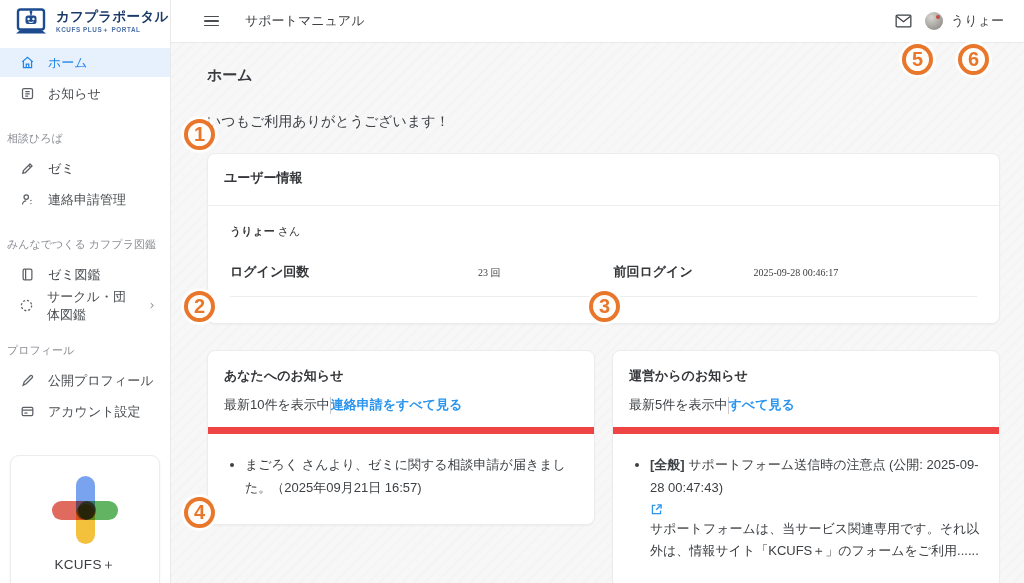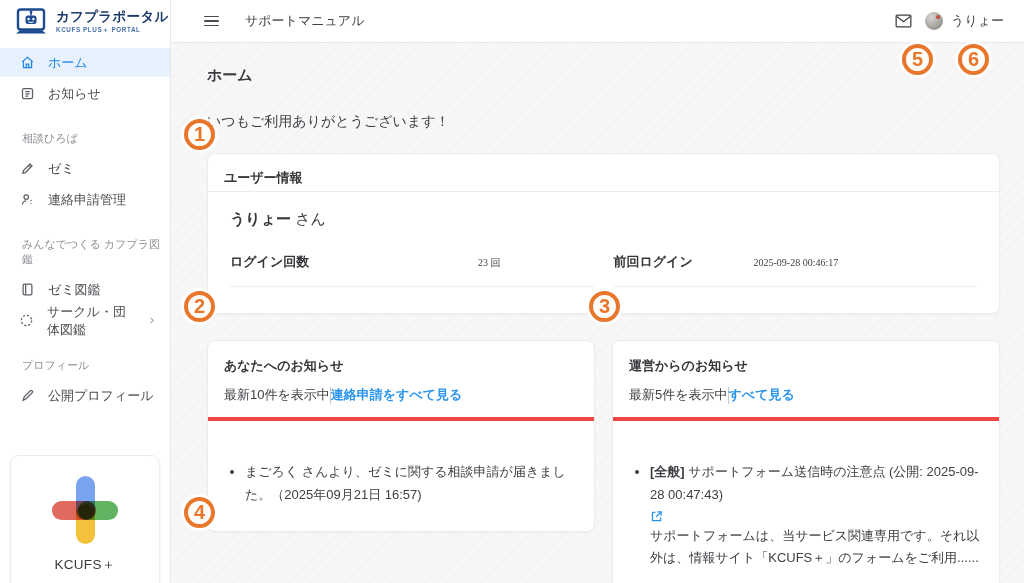--- a/index.html
+++ b/index.html
@@ -14,21 +14,21 @@
   .brand-text { display:flex; flex-direction:column; line-height:1.1; }
   .brand-title { font-size:13.5px; font-weight:700; color:#1b3a67; letter-spacing:.3px; }
   .brand-sub { font-size:6.3px; font-weight:700; color:#4a6ea9; letter-spacing:.6px; margin-top:2px; }
   .nav { margin-top:4px; }
   .nav-item { display:flex; align-items:center; gap:13px; height:29px; padding-left:19px;
               font-size:13px; color:#4a4d51; cursor:pointer; margin:2px 0; }
   .nav-item .nicon { width:16px; height:16px; display:flex; align-items:center; justify-content:center; color:#5c6065; }
   .nav-item.active { background:#e7f1fd; color:#2186e8; }
   .nav-item.active .nicon { color:#2186e8; }
   .nav-chevron { margin-left:auto; margin-right:14px; color:#7a7d82; font-size:11px; }
-  .nav-section { margin:23px 0 8px; padding-left:22px; font-size:11px; color:#8b8e93; }
+  .nav-section { margin:23px 0 8px; padding-left:7px; font-size:11px; color:#8b8e93; }
   .side-card { position:absolute; left:10px; right:10px; top:455px; height:170px; background:#fff;
                border:1px solid #ececee; border-radius:9px; box-shadow:0 1px 3px rgba(0,0,0,.05);
                display:flex; flex-direction:column; align-items:center; padding-top:18px; }
   .plus-logo { position:relative; width:72px; height:72px; margin-bottom:10px; }
   .plus-logo .bar { position:absolute; border-radius:10px; mix-blend-mode:multiply; }
   .bar.b-blue   { left:27px; top:2px;  width:19px; height:44px; background:#79a3ee; }
   .bar.b-yellow { left:27px; top:30px; width:19px; height:40px; background:#f3c13c; }
   .bar.b-red    { left:3px;  top:27px; width:44px; height:19px; background:#e06a5e; }
   .bar.b-green  { left:29px; top:27px; width:40px; height:19px; background:#62b463; }
   .side-card-title { font-size:13.5px; color:#3a3c3f; letter-spacing:.3px; margin-bottom:7px; }
@@ -51,40 +51,40 @@
   .user-name { font-size:13px; color:#3d4044; }
 
   
   .main { position:absolute; left:171px; right:0; top:43px; bottom:0; padding:23px 24px 0 36px;
           background:#f7f7f8;
           background-image:repeating-linear-gradient(135deg, rgba(0,0,0,.013) 0 2px, transparent 2px 8px); }
   .page-title { font-size:15px; font-weight:700; color:#3a3c3f; }
   .greeting { margin-top:28px; font-size:14px; color:#3d4044; }
 
   .card { background:#fff; border:1px solid #ececee; border-radius:8px; box-shadow:0 1px 2px rgba(0,0,0,.04); }
-  .card-head { padding:14px 16px 4px; border-bottom:1px solid #ededef; }
+  .card-head { padding:14px 16px 18px; border-bottom:1px solid #ededef; }
   .card-title { font-size:13px; font-weight:700; color:#35373a; }
   .user-card { margin-top:22px; }
   .user-card-body { padding:18px 22px 26px; }
-  .user-line { font-size:15px; color:#35373a; }
+  .user-line { font-size:11px; color:#35373a; }
   .user-line b { font-weight:700; }
   .stats { display:grid; grid-template-columns:1fr 1fr; column-gap:20px; margin-top:20px; }
   .stat { display:flex; align-items:baseline; border-bottom:1px solid #ededef; padding:4px 0 15px;font-family:Liberation Serif, serif; }
   .stat-label { font-weight:700; font-size:13px; color:#35373a; flex:none; }
   .stat:nth-child(1) .stat-label { width:248px; }
   .stat:nth-child(2) .stat-label { width:140px; }
   .stat-value { font-size:10px; color:#3d4044; }
 
   .news-row { display:grid; grid-template-columns:1fr 1fr; gap:17px; margin-top:26px; align-items:start; }
-  .news-head { padding:15px 16px 13px; border-bottom:4px solid #ef4444; }
+  .news-head { padding:15px 16px 13px; border-bottom:7px solid #ef4444; }
   .meta-row { display:flex; align-items:center; margin-top:11px; font-size:13px; color:#3d4044; }
   .vdiv { width:1px; height:17px; background:#c9c9cc; }
   .link { color:#2994ee; cursor:pointer;font-weight:bold; }
   .news-body { padding:20px 18px 24px 16px; }
-  .news-body ul { padding-left:21px;margin-top:20px; }
+  .news-body ul { padding-left:21px; }
   .news-body li { font-size:13px; line-height:1.75; color:#3d4044; }
   .news-tag { font-weight:700; }
   .ext-icon { display:inline-flex; vertical-align:-2px; color:#2994ee; cursor:pointer; }
   .news-item-body { margin-top:2px; }
 
   
   .ann { position:absolute; width:31px; height:31px; border:4px solid #e8762b; border-radius:50%;
          background:rgba(255,253,250,.95); color:#e8762b; font-size:20px; font-weight:700;
          display:flex; align-items:center; justify-content:center; z-index:60;
          box-shadow:0 0 0 3px rgba(255,255,255,.85); }
@@ -191,20 +191,30 @@
 
       <div class="nav-section">プロフィール</div>
       <div class="nav-item">
         <span class="nicon">
           <svg width="15" height="15" viewBox="0 0 24 24" fill="none" stroke="currentColor" stroke-width="2">
             <path d="M5 19.5l1.8-5.3L16.5 4.5c.8-.8 2-.8 2.7 0l.3.3c.8.8.8 2 0 2.7L9.8 17.2 5 19.5z"></path>
           </svg>
         </span>
         <span>公開プロフィール</span>
       </div>
+      <div class="nav-item">
+        <span class="nicon">
+          <svg width="15" height="15" viewBox="0 0 24 24" fill="none" stroke="currentColor" stroke-width="2">
+            <rect x="3.5" y="5.5" width="17" height="13" rx="2"></rect>
+              <path d="M3.5 9.8h17"></path>
+              <path d="M7 14.5h5"></path>
+          </svg>
+        </span>
+        <span>アカウント設定</span>
+      </div>
     </nav>
 
     <div class="side-card">
       <div class="plus-logo">
         <span class="bar b-blue"></span>
           <span class="bar b-red"></span>
         <span class="bar b-green"></span>
           <span class="bar b-yellow"></span>
       </div>
       <div class="side-card-title">KCUFS＋</div>

